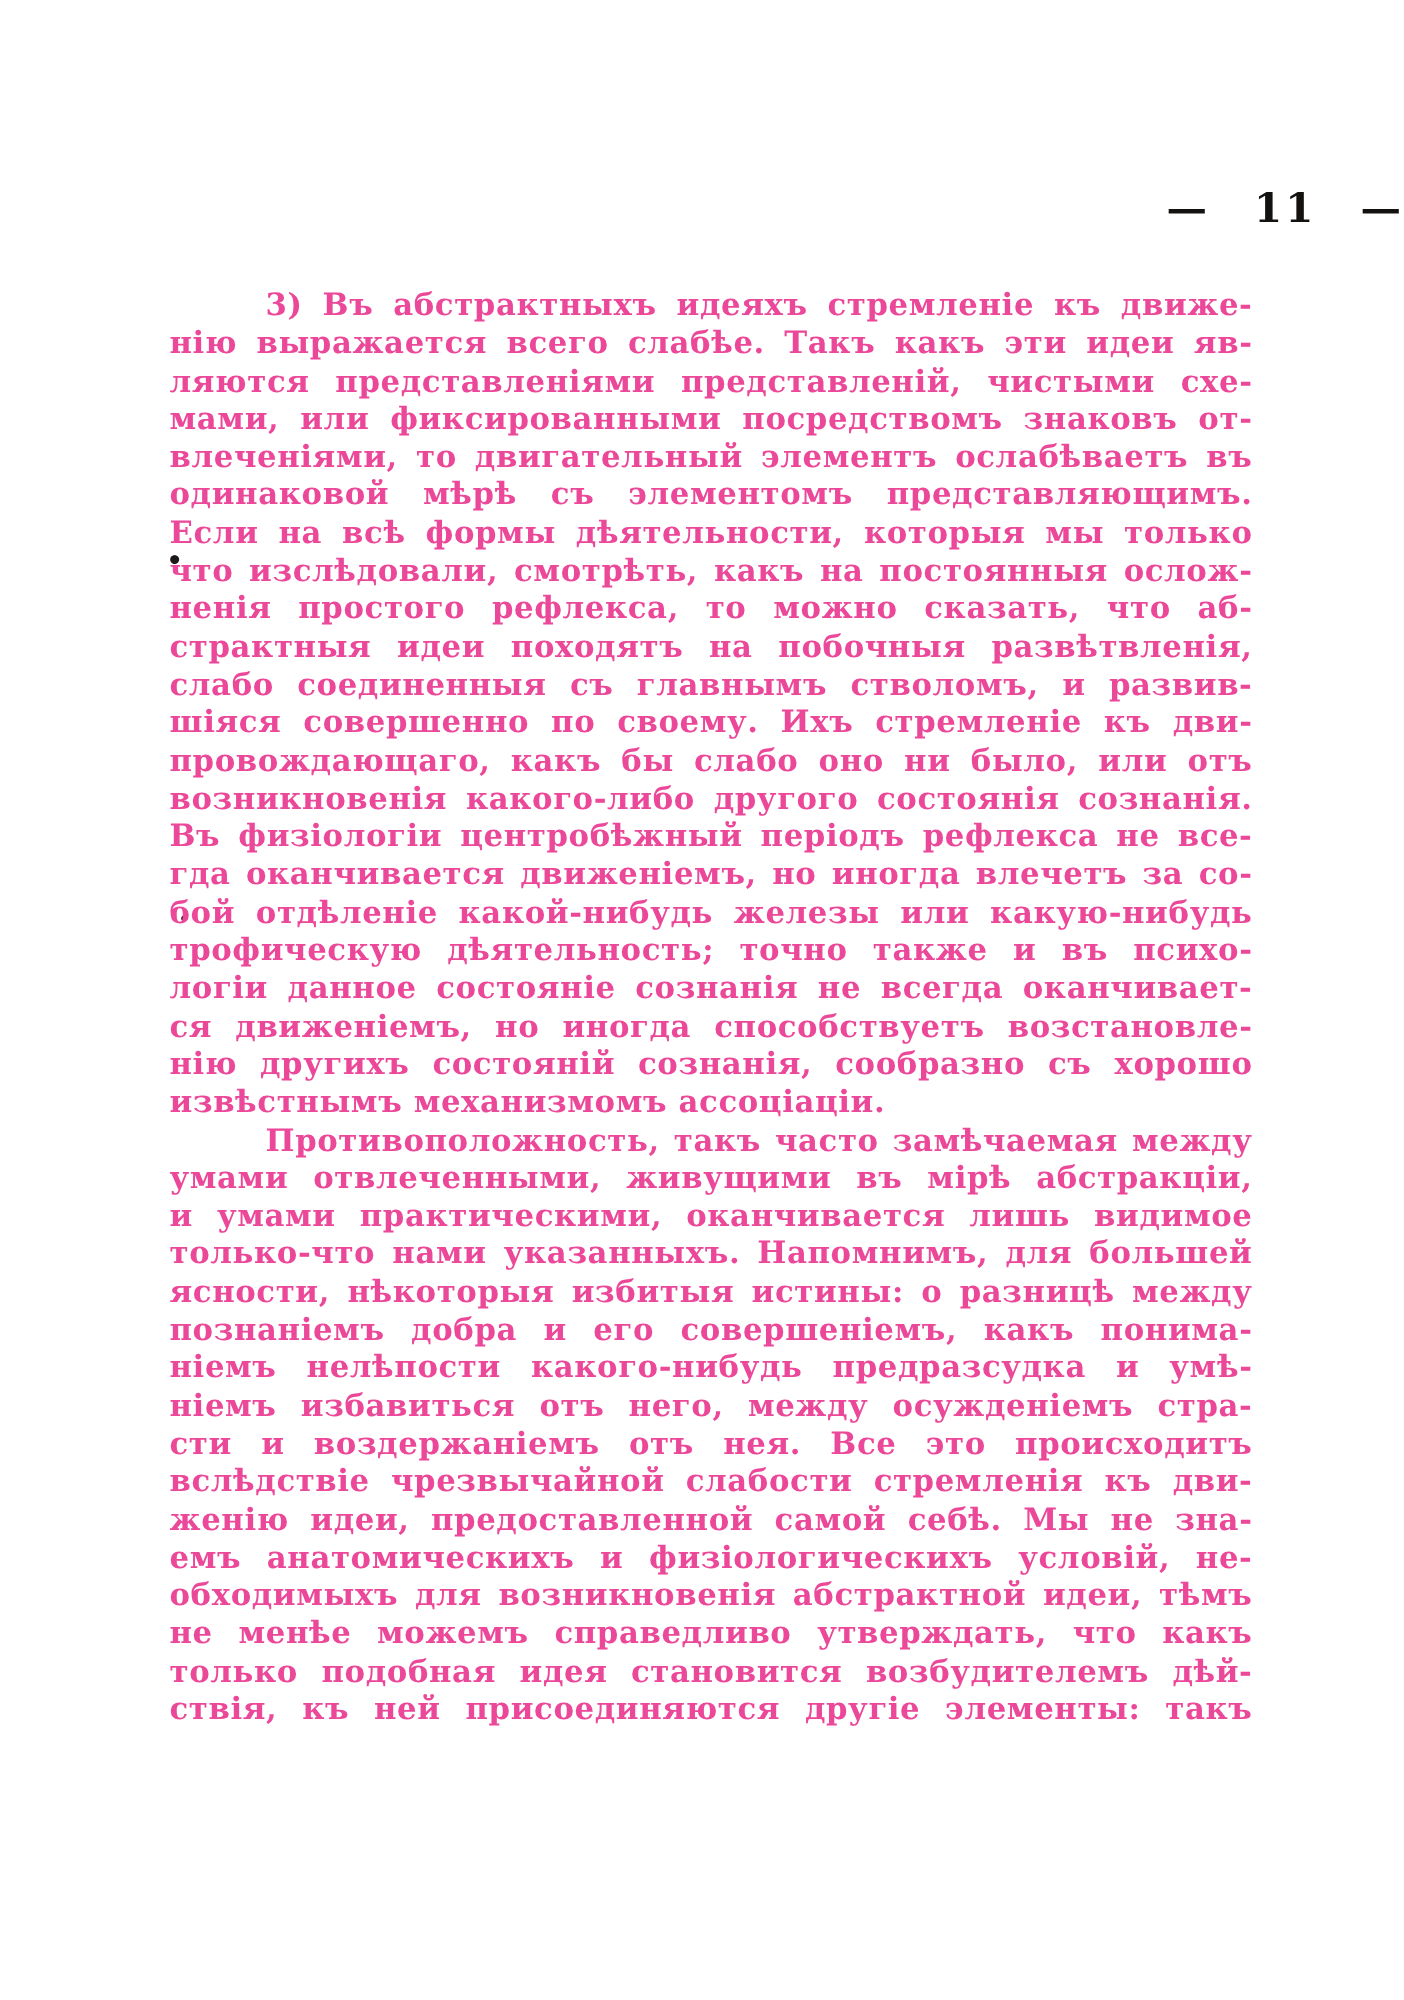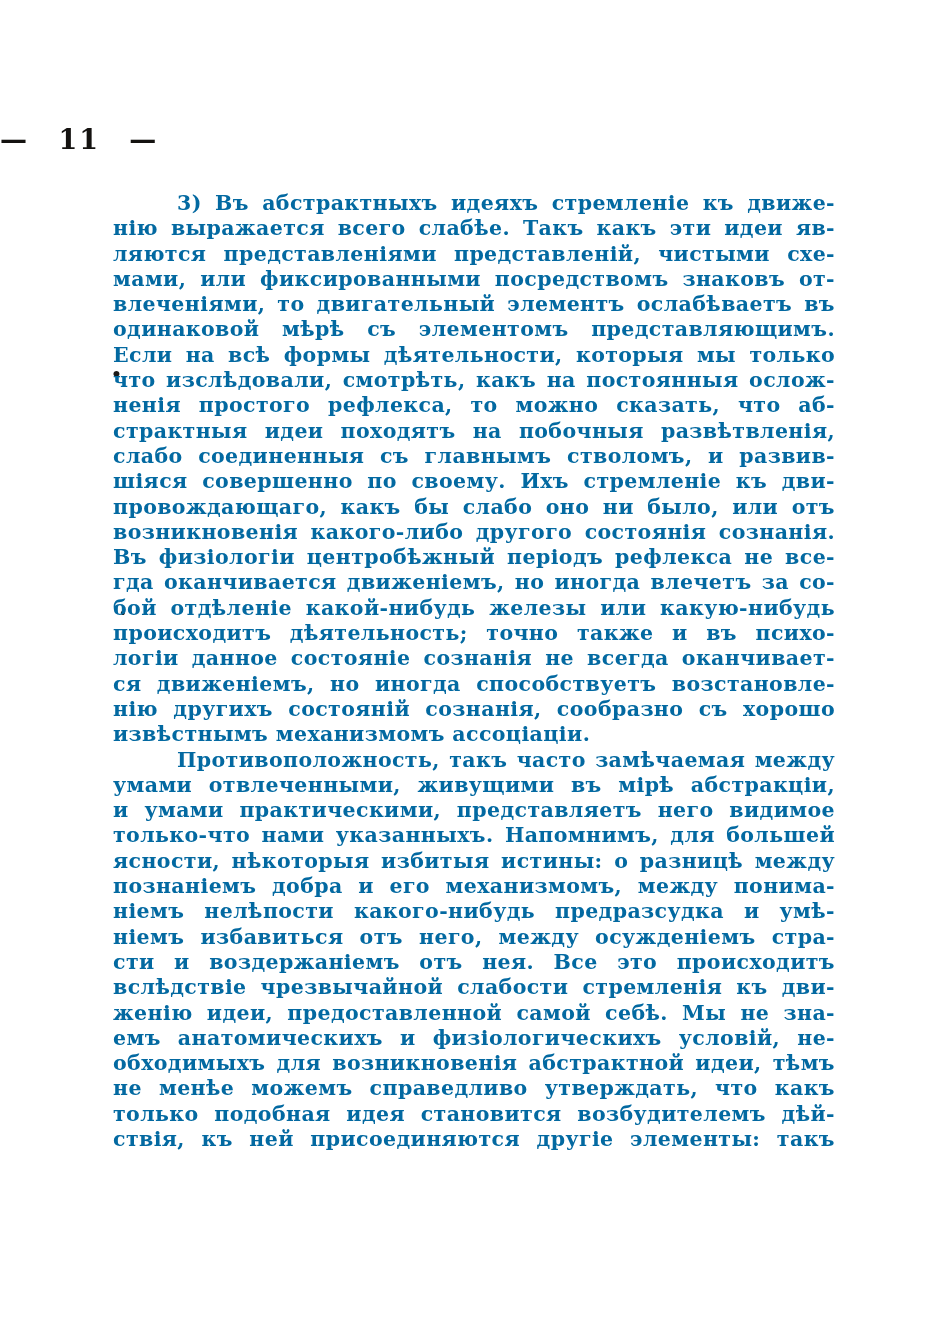--- a/index.html
+++ b/index.html
@@ -14,21 +14,21 @@
     background: #ffffff;
     overflow: hidden;
     font-family: "DejaVu Serif", "Liberation Serif", serif;
     color: #151210;
   }
   .page-number {
     position: absolute;
     top: 124px;
     left: 0;
     width: 936px;
-    text-align: left;
+    text-align: right;
     font-size: 27px;
     font-weight: 700;
     letter-spacing: 2px;
     word-spacing: 18px;
     color: #141210;
   }
   .text-block {
     position: absolute;
     left: 113px;
     top: 191px;
@@ -37,21 +37,21 @@
   .line {
     height: 25.3px;
     line-height: 25.3px;
     overflow: hidden;
     font-size: 20.5px;
     font-weight: 700;
     letter-spacing: 0.4px;
     text-align: justify;
     text-align-last: justify;
     white-space: normal;
-    color: #0369a1;
+    color: #ec4899;
   }
   .line.indent {
     text-indent: 64px;
   }
   .line.short-last {
     text-align: left;
     text-align-last: left;
   }
   .margin-mark {
     position: absolute;
@@ -89,31 +89,31 @@
       <div class="line">что изслѣдовали, смотрѣть, какъ на постоянныя ослож-</div>
       <div class="line">ненія простого рефлекса, то можно сказать, что аб-</div>
       <div class="line">страктныя идеи походятъ на побочныя развѣтвленія,</div>
       <div class="line">слабо соединенныя съ главнымъ стволомъ, и развив-</div>
       <div class="line">шіяся совершенно по своему. Ихъ стремленіе къ дви-</div>
       <div class="line">провождающаго, какъ бы слабо оно ни было, или отъ</div>
       <div class="line">возникновенія какого-либо другого состоянія сознанія.</div>
       <div class="line">Въ физіологіи центробѣжный періодъ рефлекса не все-</div>
       <div class="line">гда оканчивается движеніемъ, но иногда влечетъ за со-</div>
       <div class="line">бой отдѣленіе какой-нибудь железы или какую-нибудь</div>
-      <div class="line">происходитъ дѣятельность; точно также и въ психо-</div>
+      <div class="line">трофическую дѣятельность; точно также и въ психо-</div>
       <div class="line">логіи данное состояніе сознанія не всегда оканчивает-</div>
       <div class="line">ся движеніемъ, но иногда способствуетъ возстановле-</div>
       <div class="line">нію другихъ состояній сознанія, сообразно съ хорошо</div>
       <div class="line short-last">извѣстнымъ механизмомъ ассоціаціи.</div>
       <div class="line indent">Противоположность, такъ часто замѣчаемая между</div>
       <div class="line">умами отвлеченными, живущими въ мірѣ абстракціи,</div>
-      <div class="line">и умами практическими, представляетъ него видимое</div>
+      <div class="line">и умами практическими, оканчивается лишь видимое</div>
       <div class="line">только-что нами указанныхъ. Напомнимъ, для большей</div>
       <div class="line">ясности, нѣкоторыя избитыя истины: о разницѣ между</div>
-      <div class="line">познаніемъ добра и его механизмомъ, между понима-</div>
+      <div class="line">познаніемъ добра и его совершеніемъ, какъ понима-</div>
       <div class="line">ніемъ нелѣпости какого-нибудь предразсудка и умѣ-</div>
       <div class="line">ніемъ избавиться отъ него, между осужденіемъ стра-</div>
       <div class="line">сти и воздержаніемъ отъ нея. Все это происходитъ</div>
       <div class="line">вслѣдствіе чрезвычайной слабости стремленія къ дви-</div>
       <div class="line">женію идеи, предоставленной самой себѣ. Мы не зна-</div>
       <div class="line">емъ анатомическихъ и физіологическихъ условій, не-</div>
       <div class="line">обходимыхъ для возникновенія абстрактной идеи, тѣмъ</div>
       <div class="line">не менѣе можемъ справедливо утверждать, что какъ</div>
       <div class="line">только подобная идея становится возбудителемъ дѣй-</div>
       <div class="line">ствія, къ ней присоединяются другіе элементы: такъ</div>

